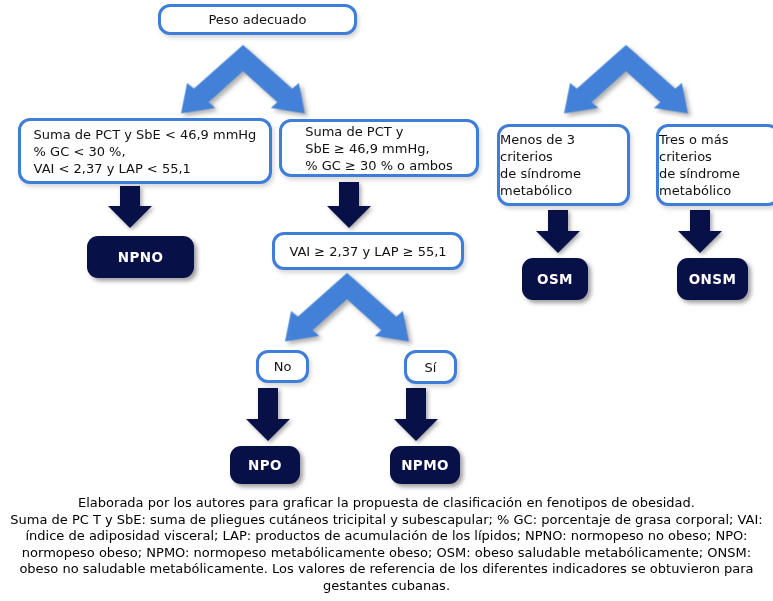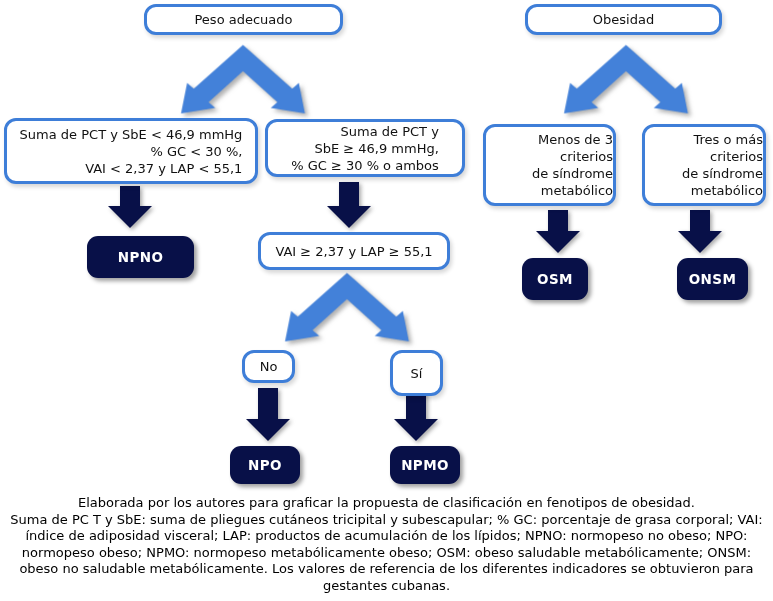--- a/index.html
+++ b/index.html
@@ -10,23 +10,24 @@
   }
   html,body{margin:0;padding:0;background:#ffffff;}
   body{width:773px;height:601px;font-family:"DejaVu Sans",sans-serif;color:var(--text_dark);}
   .stage{position:relative;width:773px;height:601px;overflow:hidden;}
   svg.arrows{position:absolute;left:0;top:0;z-index:1;}
   .gshadow{filter:drop-shadow(3px 3px 2px rgba(100,100,100,0.5));}
   .gshadow2{filter:drop-shadow(2px 2px 2px rgba(60,60,60,0.45));}
   .wb{
     position:absolute;z-index:2;box-sizing:border-box;background:#ffffff;
     border:3px solid var(--box_border);border-radius:12px;
-    display:flex;align-items:center;justify-content:center;text-align:right;
+    display:flex;align-items:center;justify-content:center;text-align:left;
     font-size:13px;line-height:17px;white-space:pre-line;
     box-shadow:2px 3px 4px rgba(0,0,0,0.16);
+    margin-left:14px;
   }
   .db{
     position:absolute;z-index:2;box-sizing:border-box;background:var(--navy);
     border-radius:11px;color:#ffffff;font-weight:bold;letter-spacing:0.4px;
     display:flex;align-items:center;justify-content:center;font-size:13.5px;
     box-shadow:3px 3px 4px rgba(0,0,0,0.38);
   }
   .caption{
     position:absolute;left:0;top:495px;width:773px;z-index:2;
     text-align:center;font-size:13px;line-height:16.6px;color:#000;
@@ -56,40 +57,39 @@
       <path d="M120,186 H140 V206 H152 L130,228 L108,206 H120 Z"></path>
       <path d="M339,182 H359 V206 H371 L349,228 L327,206 H339 Z"></path>
       <path d="M548,210 H568 V231 H580 L558,253 L536,231 H548 Z"></path>
       <path d="M690,210 H710 V231 H722 L700,253 L678,231 H690 Z"></path>
       <path d="M258,388 H278 V419 H290 L268,441 L246,419 H258 Z"></path>
       <path d="M406,388 H426 V419 H438 L416,441 L394,419 H406 Z"></path>
     </g>
   </svg>
 
   <div class="wb" style="left:144px;top:4px;width:199px;height:31px">Peso adecuado</div>
-  <div class="wb" style="left:525px;top:4px;width:197px;height:31px">Obesidad</div>
 
   <div class="wb" style="left:4px;top:118px;width:254px;height:66px">Suma de PCT y SbE &lt; 46,9 mmHg
 % GC &lt; 30 %,
 VAI &lt; 2,37 y LAP &lt; 55,1</div>
   <div class="wb" style="left:265px;top:119px;width:200px;height:58px">Suma de PCT y
 SbE ≥ 46,9 mmHg,
 % GC ≥ 30 % o ambos</div>
 
   <div class="wb" style="left:483px;top:124px;width:133px;height:82px">Menos de 3 criterios
 de síndrome
 metabólico</div>
   <div class="wb" style="left:642px;top:124px;width:124px;height:82px">Tres o más criterios
 de síndrome
 metabólico</div>
 
   <div class="wb" style="left:258px;top:232px;width:192px;height:38px">VAI ≥ 2,37 y LAP ≥ 55,1</div>
 
   <div class="wb" style="left:242px;top:350px;width:53px;height:33px">No</div>
-  <div class="wb" style="left:390px;top:350px;width:53px;height:46px">Sí</div>
+  <div class="wb" style="left:390px;top:350px;width:53px;height:34px">Sí</div>
 
   <div class="db" style="left:87px;top:236px;width:107px;height:42px">NPNO</div>
   <div class="db" style="left:522px;top:258px;width:66px;height:42px">OSM</div>
   <div class="db" style="left:677px;top:258px;width:71px;height:42px">ONSM</div>
   <div class="db" style="left:230px;top:446px;width:70px;height:38px">NPO</div>
   <div class="db" style="left:390px;top:446px;width:70px;height:38px">NPMO</div>
 
   <div class="caption">
     <div>Elaborada por los autores para graficar la propuesta de clasificación en fenotipos de obesidad.</div>
     <div class="abbr">Suma de PC T y SbE: suma de pliegues cutáneos tricipital y subescapular; % GC: porcentaje de grasa corporal; VAI: índice de adiposidad visceral; LAP: productos de acumulación de los lípidos; NPNO: normopeso no obeso; NPO: normopeso obeso; NPMO: normopeso metabólicamente obeso; OSM: obeso saludable metabólicamente; ONSM: obeso no saludable metabólicamente. Los valores de referencia de los diferentes indicadores se obtuvieron para gestantes cubanas.</div>

